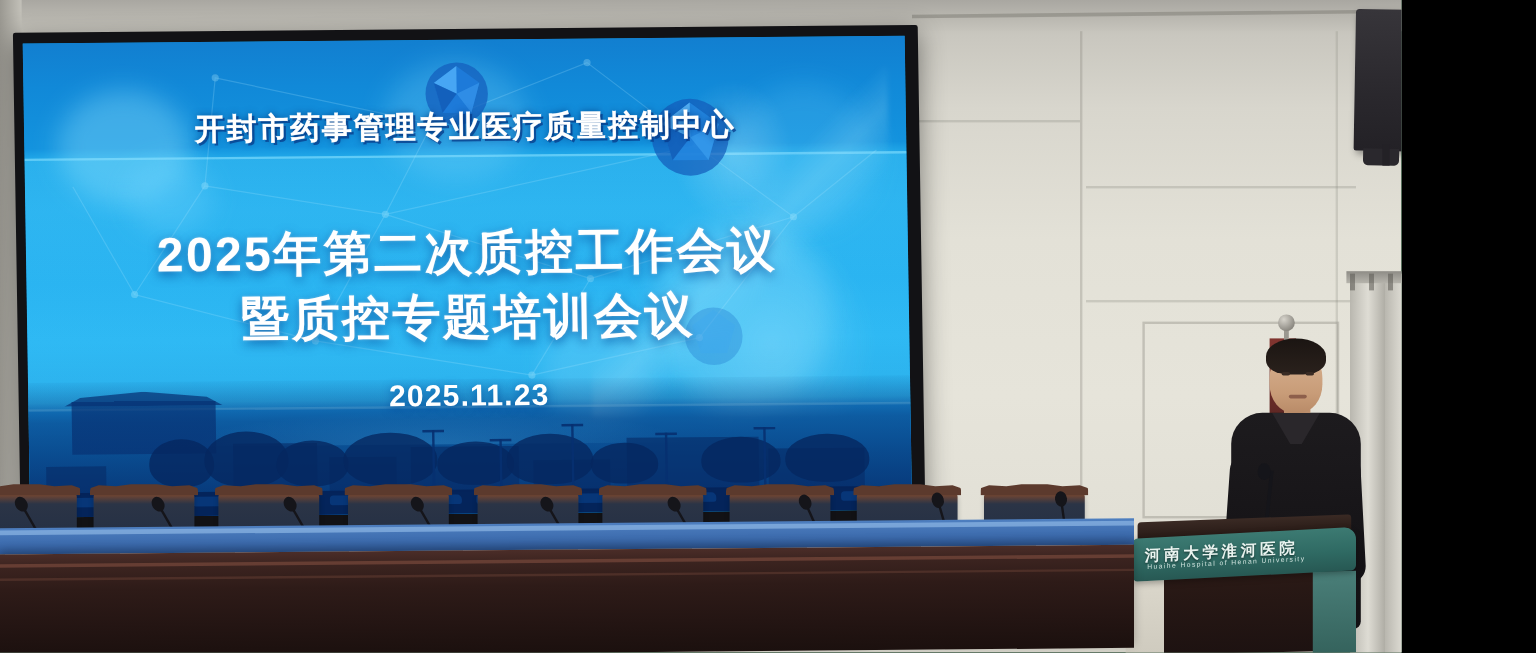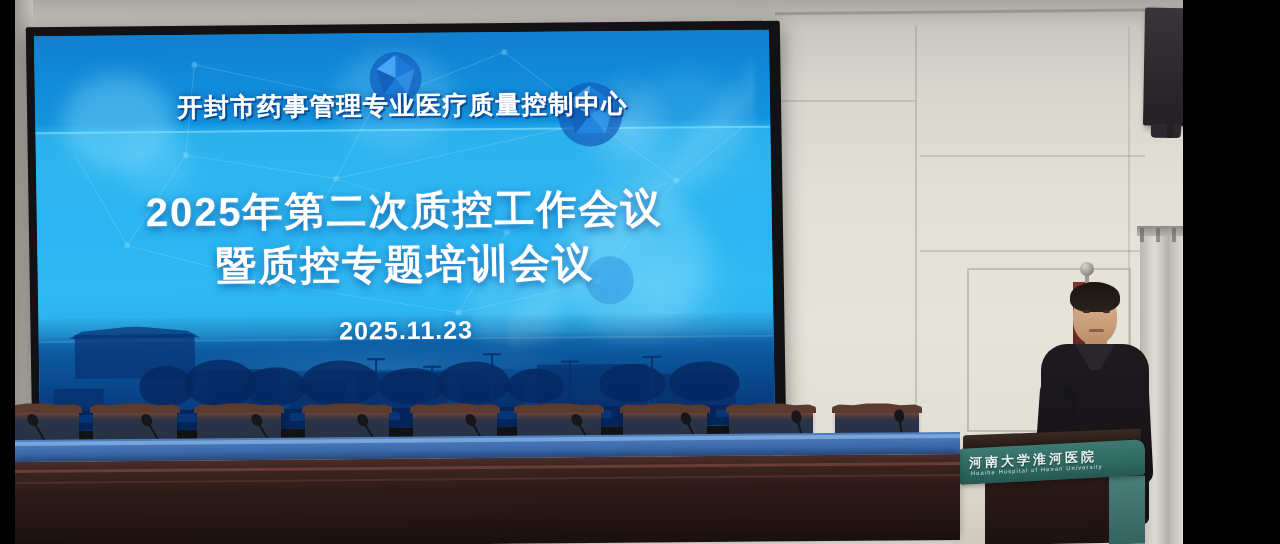--- a/index.html
+++ b/index.html
@@ -4,21 +4,20 @@
 <title>Conference Room Photo</title>
 <style>
   html,body{margin:0;padding:0;background:#000;}
   body{font-family:"Liberation Sans", sans-serif;}
 
   #stage{
     position:relative;
     width:1168px;height:544px;
     overflow:hidden;
     background:#14532d;
-    margin-left:15px;
   }
 
   
   .wall{
     position:absolute;inset:0;
     background:
       linear-gradient(to bottom,
         #b9b7b0 0px, #c9c7bf 30px, #d8d6cd 90px,
         #e3e1d7 200px, #e6e4da 330px, #e2e0d6 430px, #d6d4ca 470px);
   }

